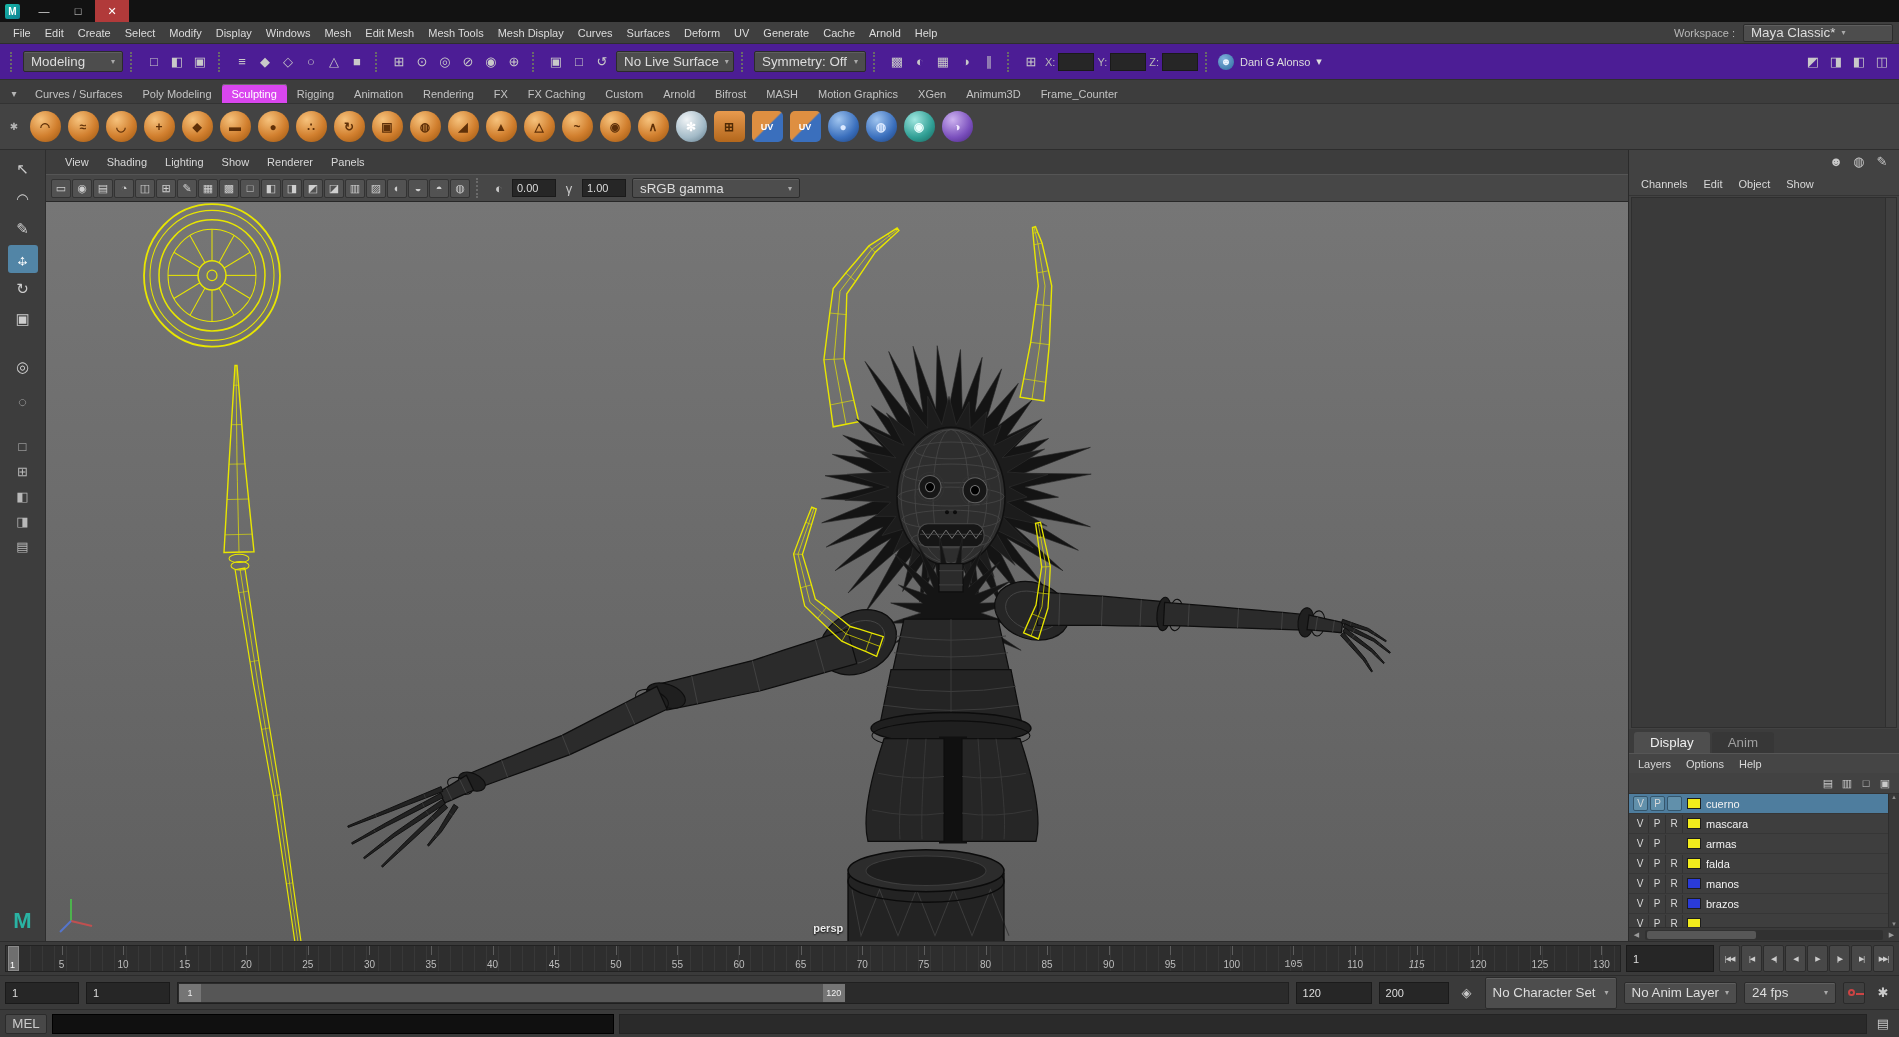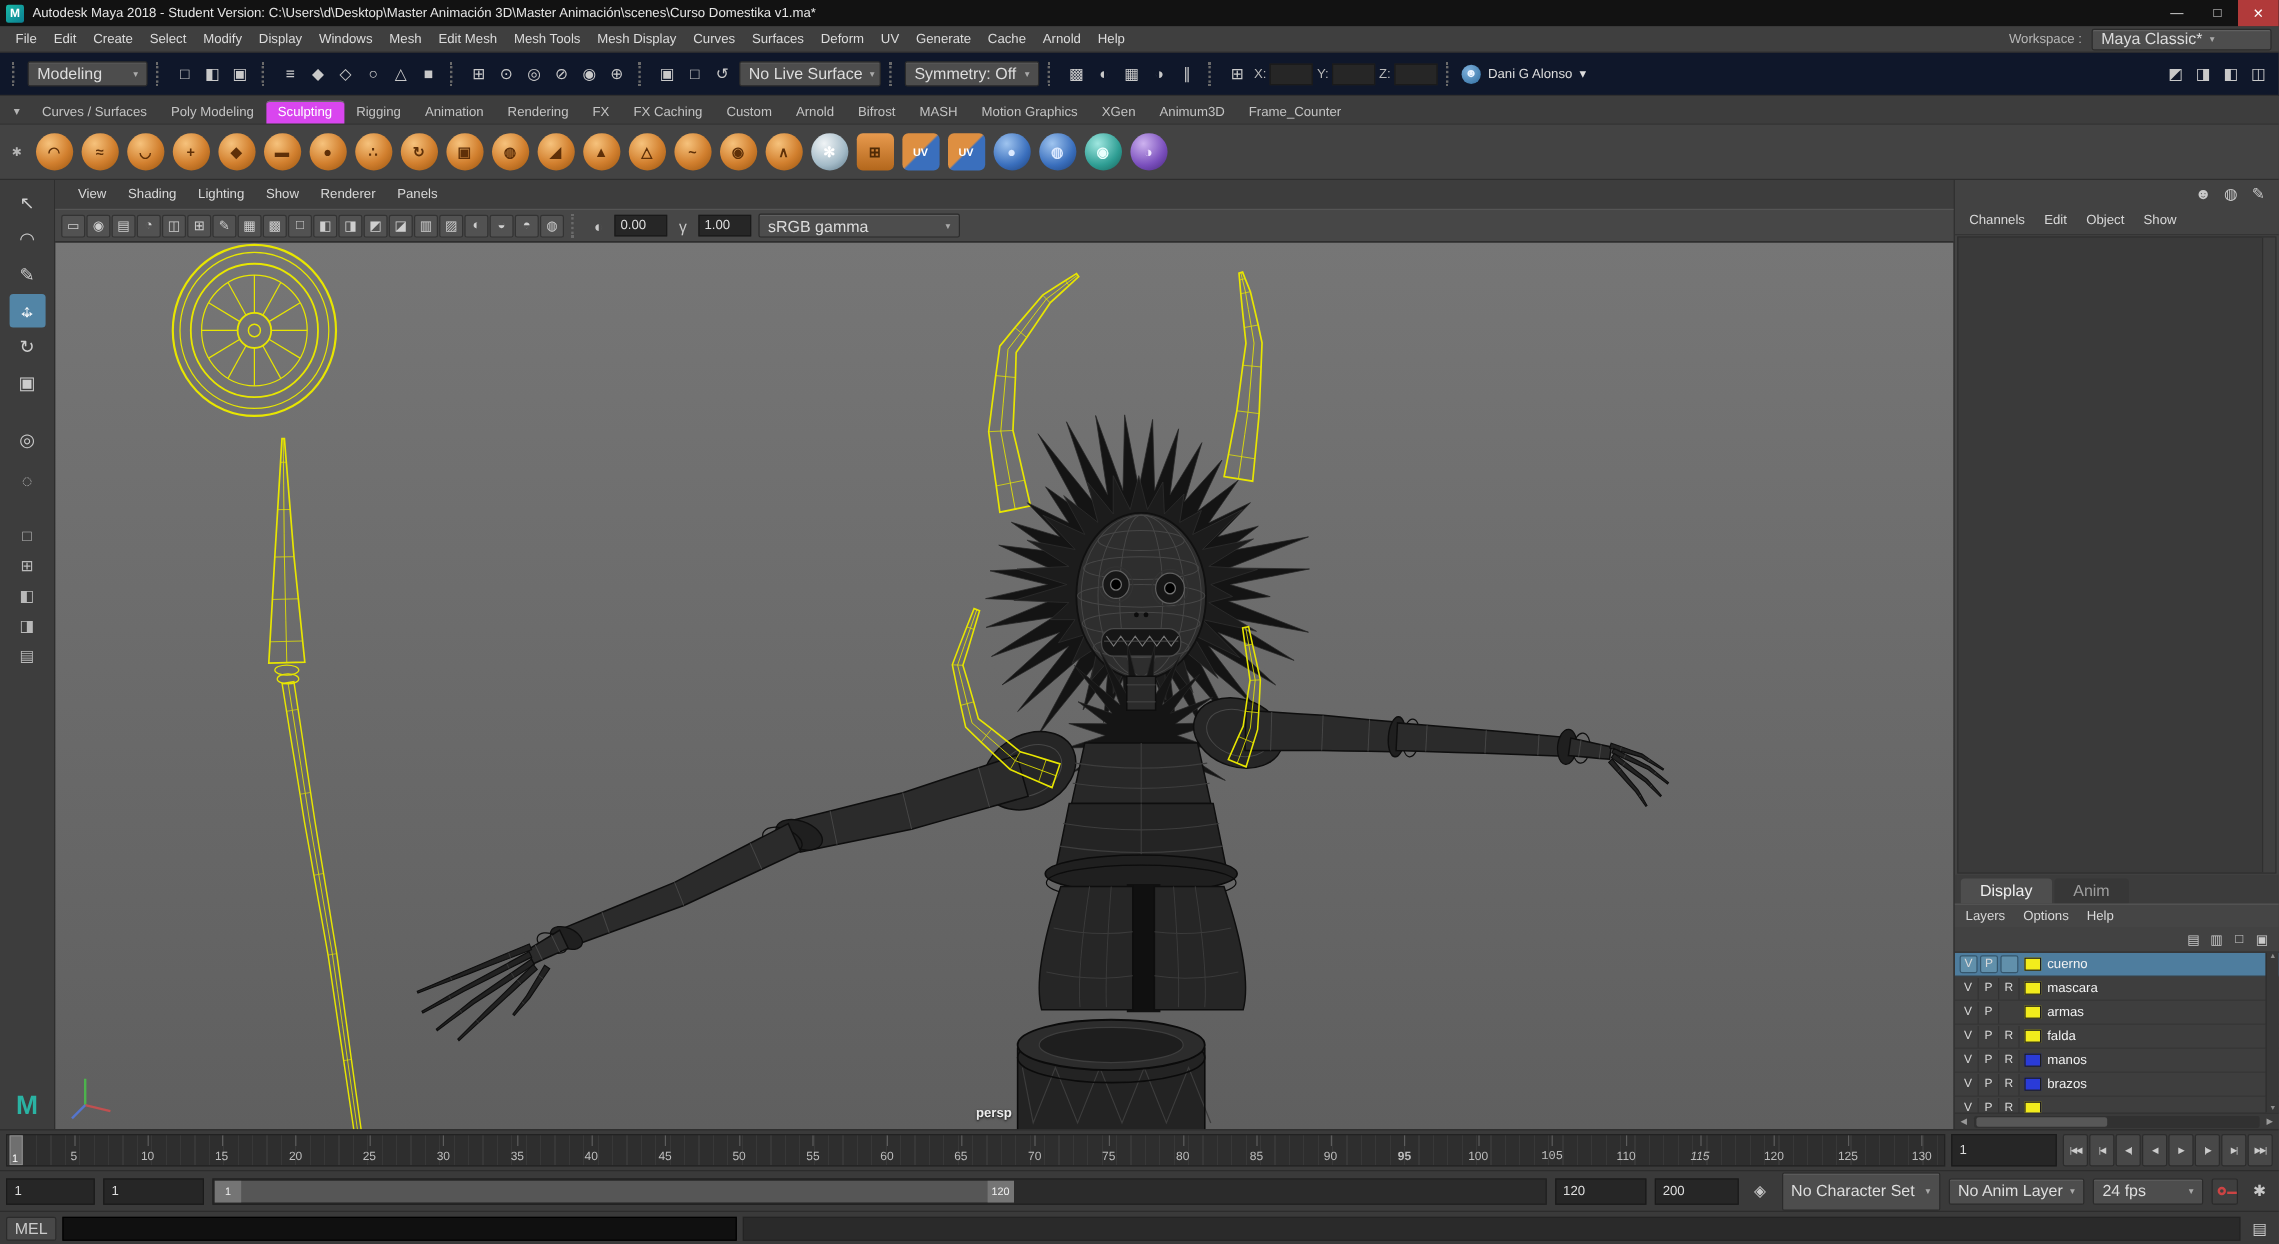--- a/index.html
+++ b/index.html
@@ -20,21 +20,21 @@
   
   .menu-bar{height:22px;background:#3f3f3f;border-bottom:1px solid #2e2e2e;display:flex;align-items:center;padding:0 6px;flex:none}
   .menus{display:flex;align-items:center}
   .menu-item{padding:2px 7px;color:#dcdcdc;cursor:pointer;white-space:nowrap}
   .workspace{margin-left:auto;display:flex;align-items:center;gap:8px;color:#b8b8b8}
   .dd{background:#4d4d4d;border:1px solid #2b2b2b;box-shadow:inset 0 1px 0 #5f5f5f;border-radius:2px;color:#ddd;display:inline-flex;align-items:center;gap:6px;padding:2px 7px;white-space:nowrap}
   .dd .arr{font-size:8px;color:#aaa}
   .workspace .dd{min-width:150px;justify-content:flex-start;height:18px}
 
   
-  .status-line{height:36px;background:#0f172a;border-bottom:1px solid #2f2f2f;display:flex;align-items:center;padding:0 6px;gap:3px;flex:none}
+  .status-line{height:36px;background:#4c1d95;border-bottom:1px solid #2f2f2f;display:flex;align-items:center;padding:0 6px;gap:3px;flex:none}
   .grip{width:6px;height:20px;border-left:2px dotted #6a6a6a;margin:0 4px;flex:none}
   .sl-icon{width:22px;height:22px;display:inline-flex;align-items:center;justify-content:center;background:transparent;border:none;color:#c9c9c9;font-size:13px;border-radius:2px;flex:none}
   .icon-run{display:inline-flex;gap:1px;align-items:center;flex:none}
   .mode-dd{width:100px;justify-content:space-between}
   .sym-dd{width:112px;justify-content:space-between}
   .nls-dd{width:118px;justify-content:space-between}
   .xyz{display:inline-flex;align-items:center;gap:3px;color:#b8b8b8}
   .xyz input{width:36px;height:18px;background:#262626;border:1px solid #1a1a1a;color:#ddd;padding:0 3px}
   .user-chip{display:inline-flex;align-items:center;gap:6px;color:#ddd;cursor:pointer;flex:none}
   .user-icon{width:16px;height:16px;border-radius:50%;background:radial-gradient(circle at 35% 30%,#7fb1dc,#2e6da0);display:flex;align-items:center;justify-content:center;font-size:10px;color:#eaf4ff}
@@ -141,21 +141,20 @@
   
   .help-line{height:26px;background:#333;display:flex;align-items:center;padding:0 9px;color:#9d9d9d;border-top:1px solid #272727;flex:none}
 </style>
 </head>
 <body>
 
 <div class="app">
 
   <div class="title-bar">
     <span class="app-logo">M</span>
-    <span class="title-text">Autodesk Maya 2018 - Student Version: C:\Users\d\Desktop\Master Animación 3D\Master Animación\scenes\Curso Domestika v1.ma*</span>
     <span class="win-controls">
       <button class="win-btn">—</button>
       <button class="win-btn">□</button>
       <button class="win-btn close">✕</button>
     </span>
   </div>
 
   <div class="menu-bar">
     <div class="menus" id="main-menus">
         <span class="menu-item">File</span>
@@ -768,21 +767,21 @@
         <span class="ts-tick-label" style="left: 53.05%;">70</span>
         <span class="ts-tick" style="left: 56.87%;"></span>
         <span class="ts-tick-label" style="left: 56.87%;">75</span>
         <span class="ts-tick" style="left: 60.69%;"></span>
         <span class="ts-tick-label" style="left: 60.69%;">80</span>
         <span class="ts-tick" style="left: 64.5%;"></span>
         <span class="ts-tick-label" style="left: 64.5%;">85</span>
         <span class="ts-tick" style="left: 68.32%;"></span>
         <span class="ts-tick-label" style="left: 68.32%;">90</span>
         <span class="ts-tick" style="left: 72.14%;"></span>
-        <span class="ts-tick-label" style="left: 72.14%; font-weight: bold;">95</span>
+        <span class="ts-tick-label" style="left: 72.14%;">95</span>
         <span class="ts-tick" style="left: 75.95%;"></span>
         <span class="ts-tick-label" style="left: 75.95%;">100</span>
         <span class="ts-tick" style="left: 79.77%;"></span>
         <span class="ts-tick-label" style="left: 79.77%; font-family: Liberation Mono, monospace;">105</span>
         <span class="ts-tick" style="left: 83.59%;"></span>
         <span class="ts-tick-label" style="left: 83.59%;">110</span>
         <span class="ts-tick" style="left: 87.4%;"></span>
         <span class="ts-tick-label" style="left: 87.4%; font-style: italic;">115</span>
         <span class="ts-tick" style="left: 91.22%;"></span>
         <span class="ts-tick-label" style="left: 91.22%;">120</span>

